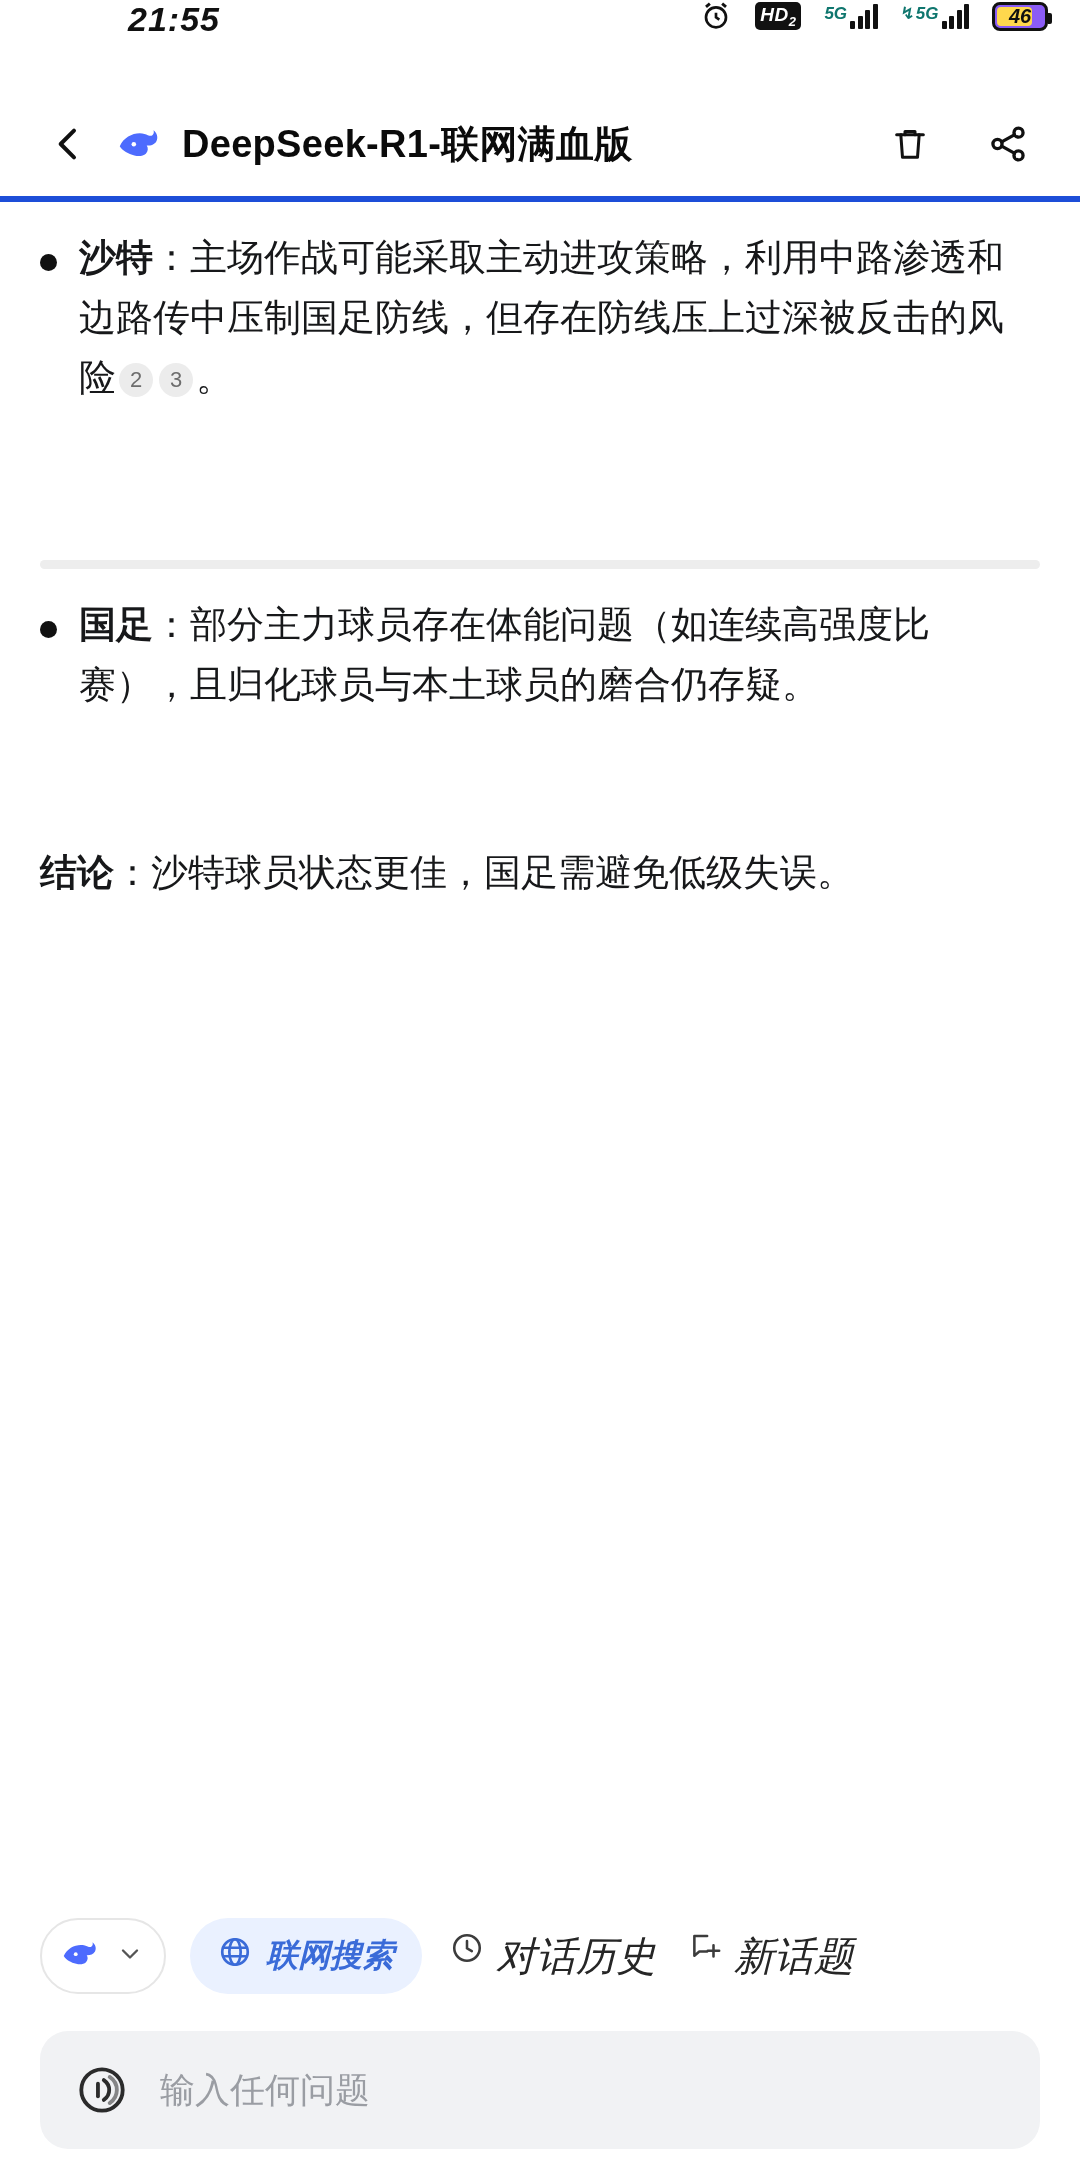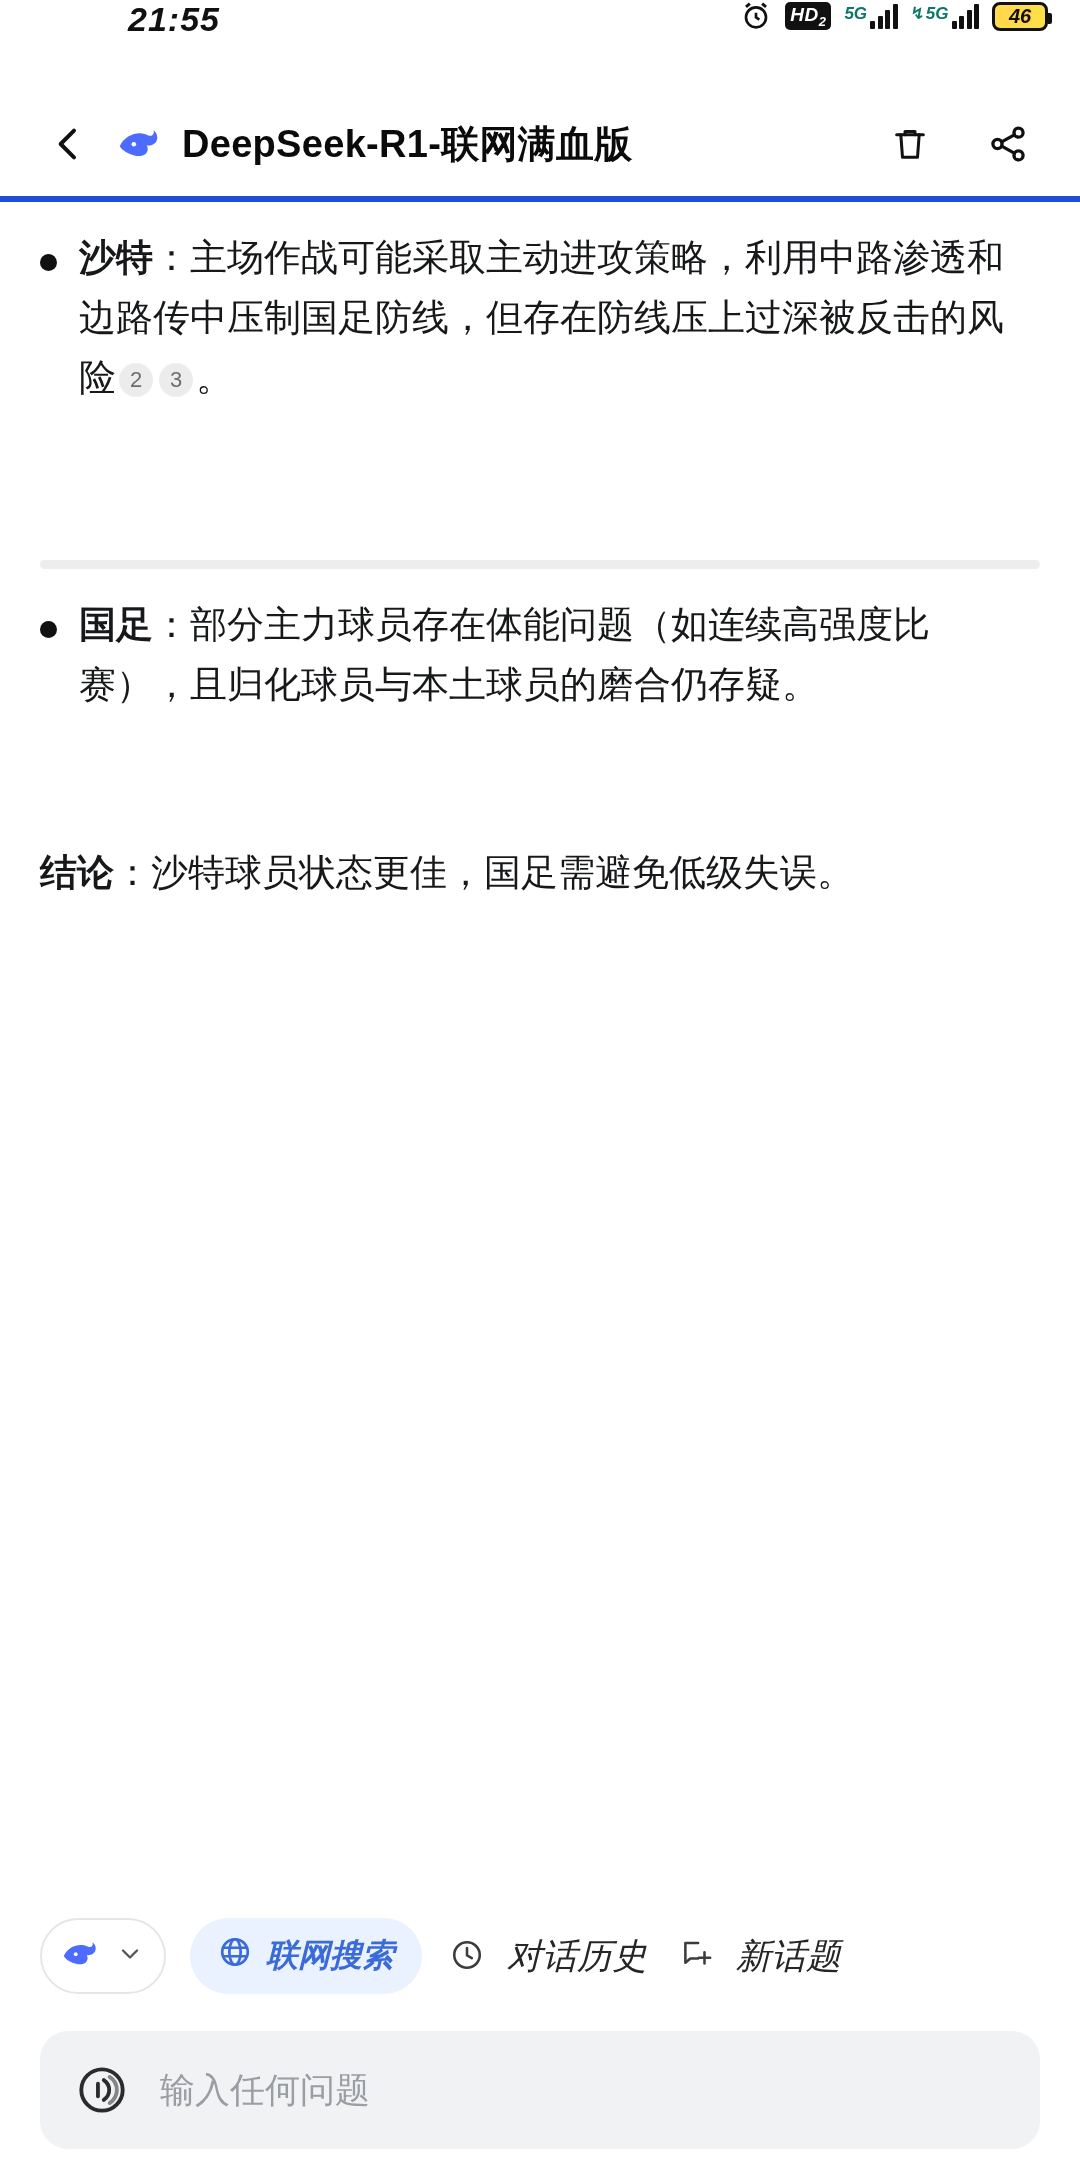--- a/index.html
+++ b/index.html
@@ -24,21 +24,21 @@
     font-size: 34px;
     font-weight: 600;
     color: #111;
     letter-spacing: 1px;
     margin-left: 96px;
   }
   .status-icons {
     margin-left: auto;
     display: flex;
     align-items: center;
-    gap: 13px;
+    gap: 23px;
   }
   .ico { display: inline-flex; align-items: center; justify-content: center; }
   .alarm-ico svg { display: block; }
   .hd-badge {
     background: #111;
     color: #fff;
     font-size: 19px;
     font-weight: 700;
     border-radius: 5px;
     padding: 3px 5px 3px 5px;
@@ -59,21 +59,21 @@
   .bars i:nth-child(1) { height: 8px; }
   .bars i:nth-child(2) { height: 13px; }
   .bars i:nth-child(3) { height: 19px; }
   .bars i:nth-child(4) { height: 25px; }
   .battery {
     width: 56px; height: 29px;
     border: 3px solid #111;
     border-radius: 8px;
     position: relative;
     display: flex; align-items: center; justify-content: center;
-    background: #fde047;
+    background: #8b5cf6;
   }
   .battery::after {
     content: "";
     position: absolute;
     right: -7px; top: 8px;
     width: 4px; height: 11px;
     background: #111;
     border-radius: 0 2px 2px 0;
   }
   .battery .fill {
@@ -201,23 +201,23 @@
     height: 76px;
     padding: 0 28px;
     border-radius: 38px;
     background: #eaf1ff;
     color: #3a6bd8;
     font-size: 32px;
     font-weight: 600;
   }
   .tool-item {
     display: flex;
-    align-items: flex-end;
-    gap: 23px;
-    font-size: 35px;
+    align-items: flex-start;
+    gap: 12px;
+    font-size: 40px;
     color: #262626;
     padding: 0 4px;
   }
 
   
   .inputbar {
     position: absolute;
     left: 40px; right: 40px;
     bottom: 22px;
     height: 118px;

